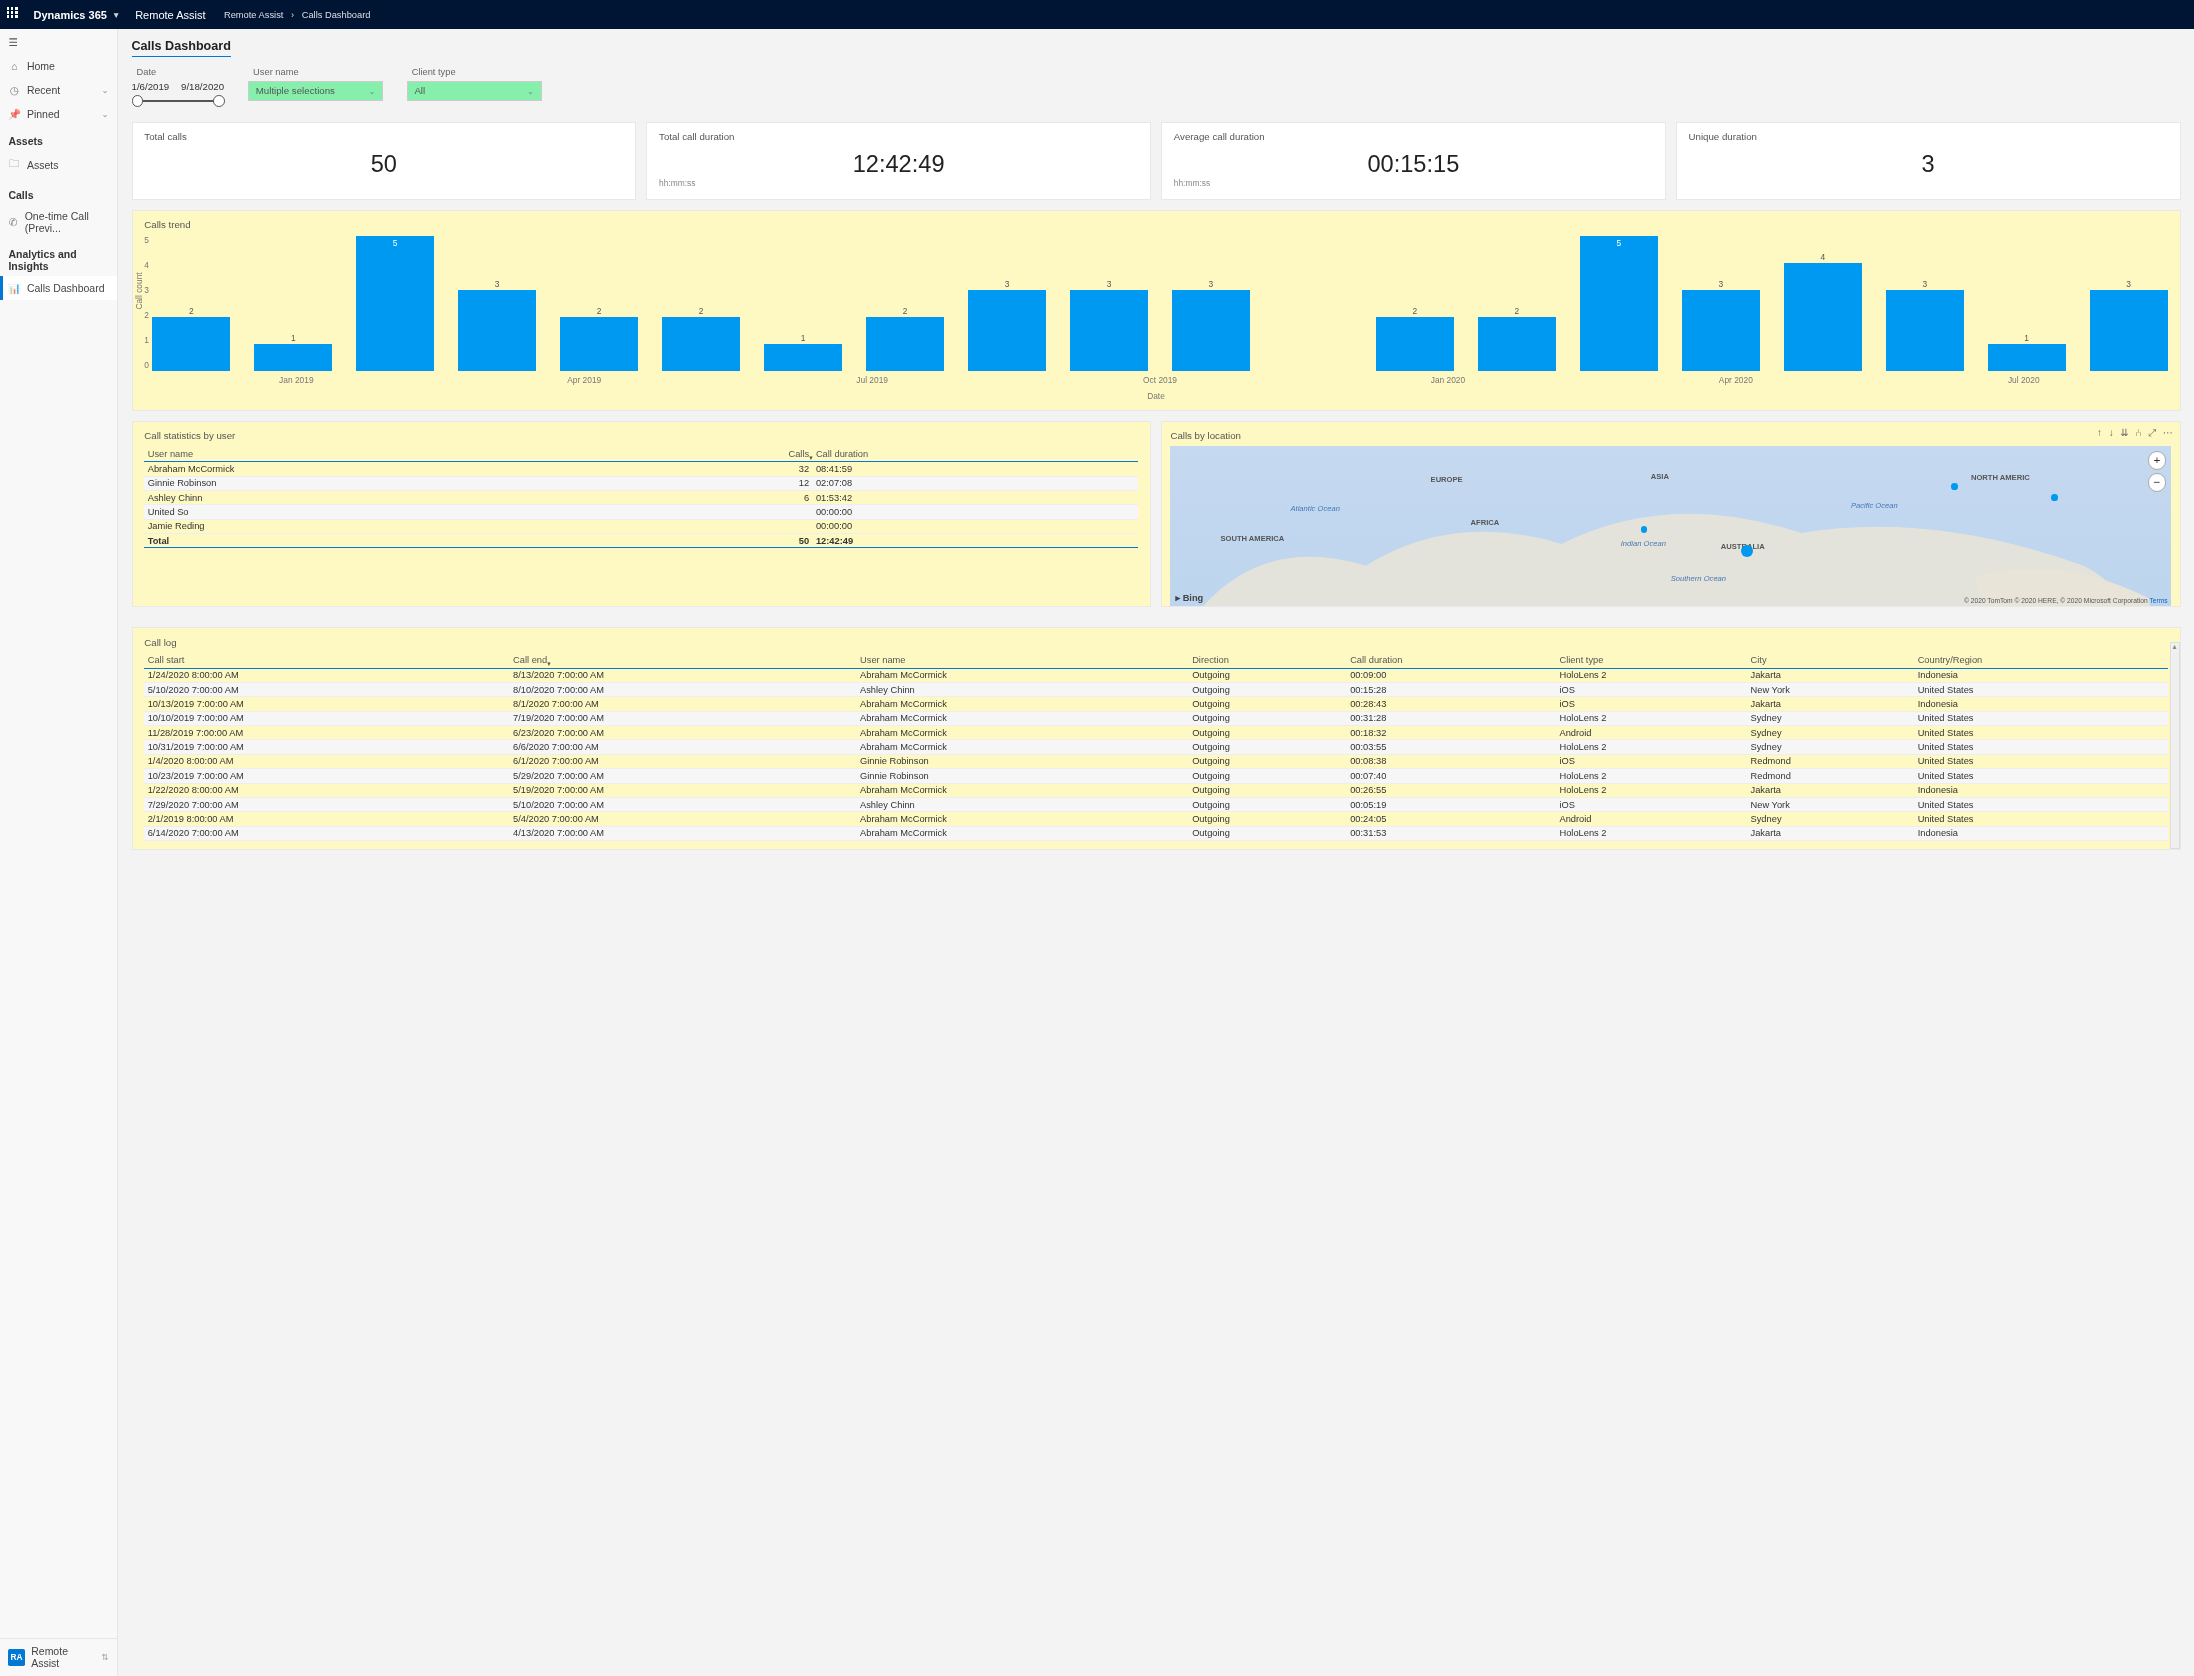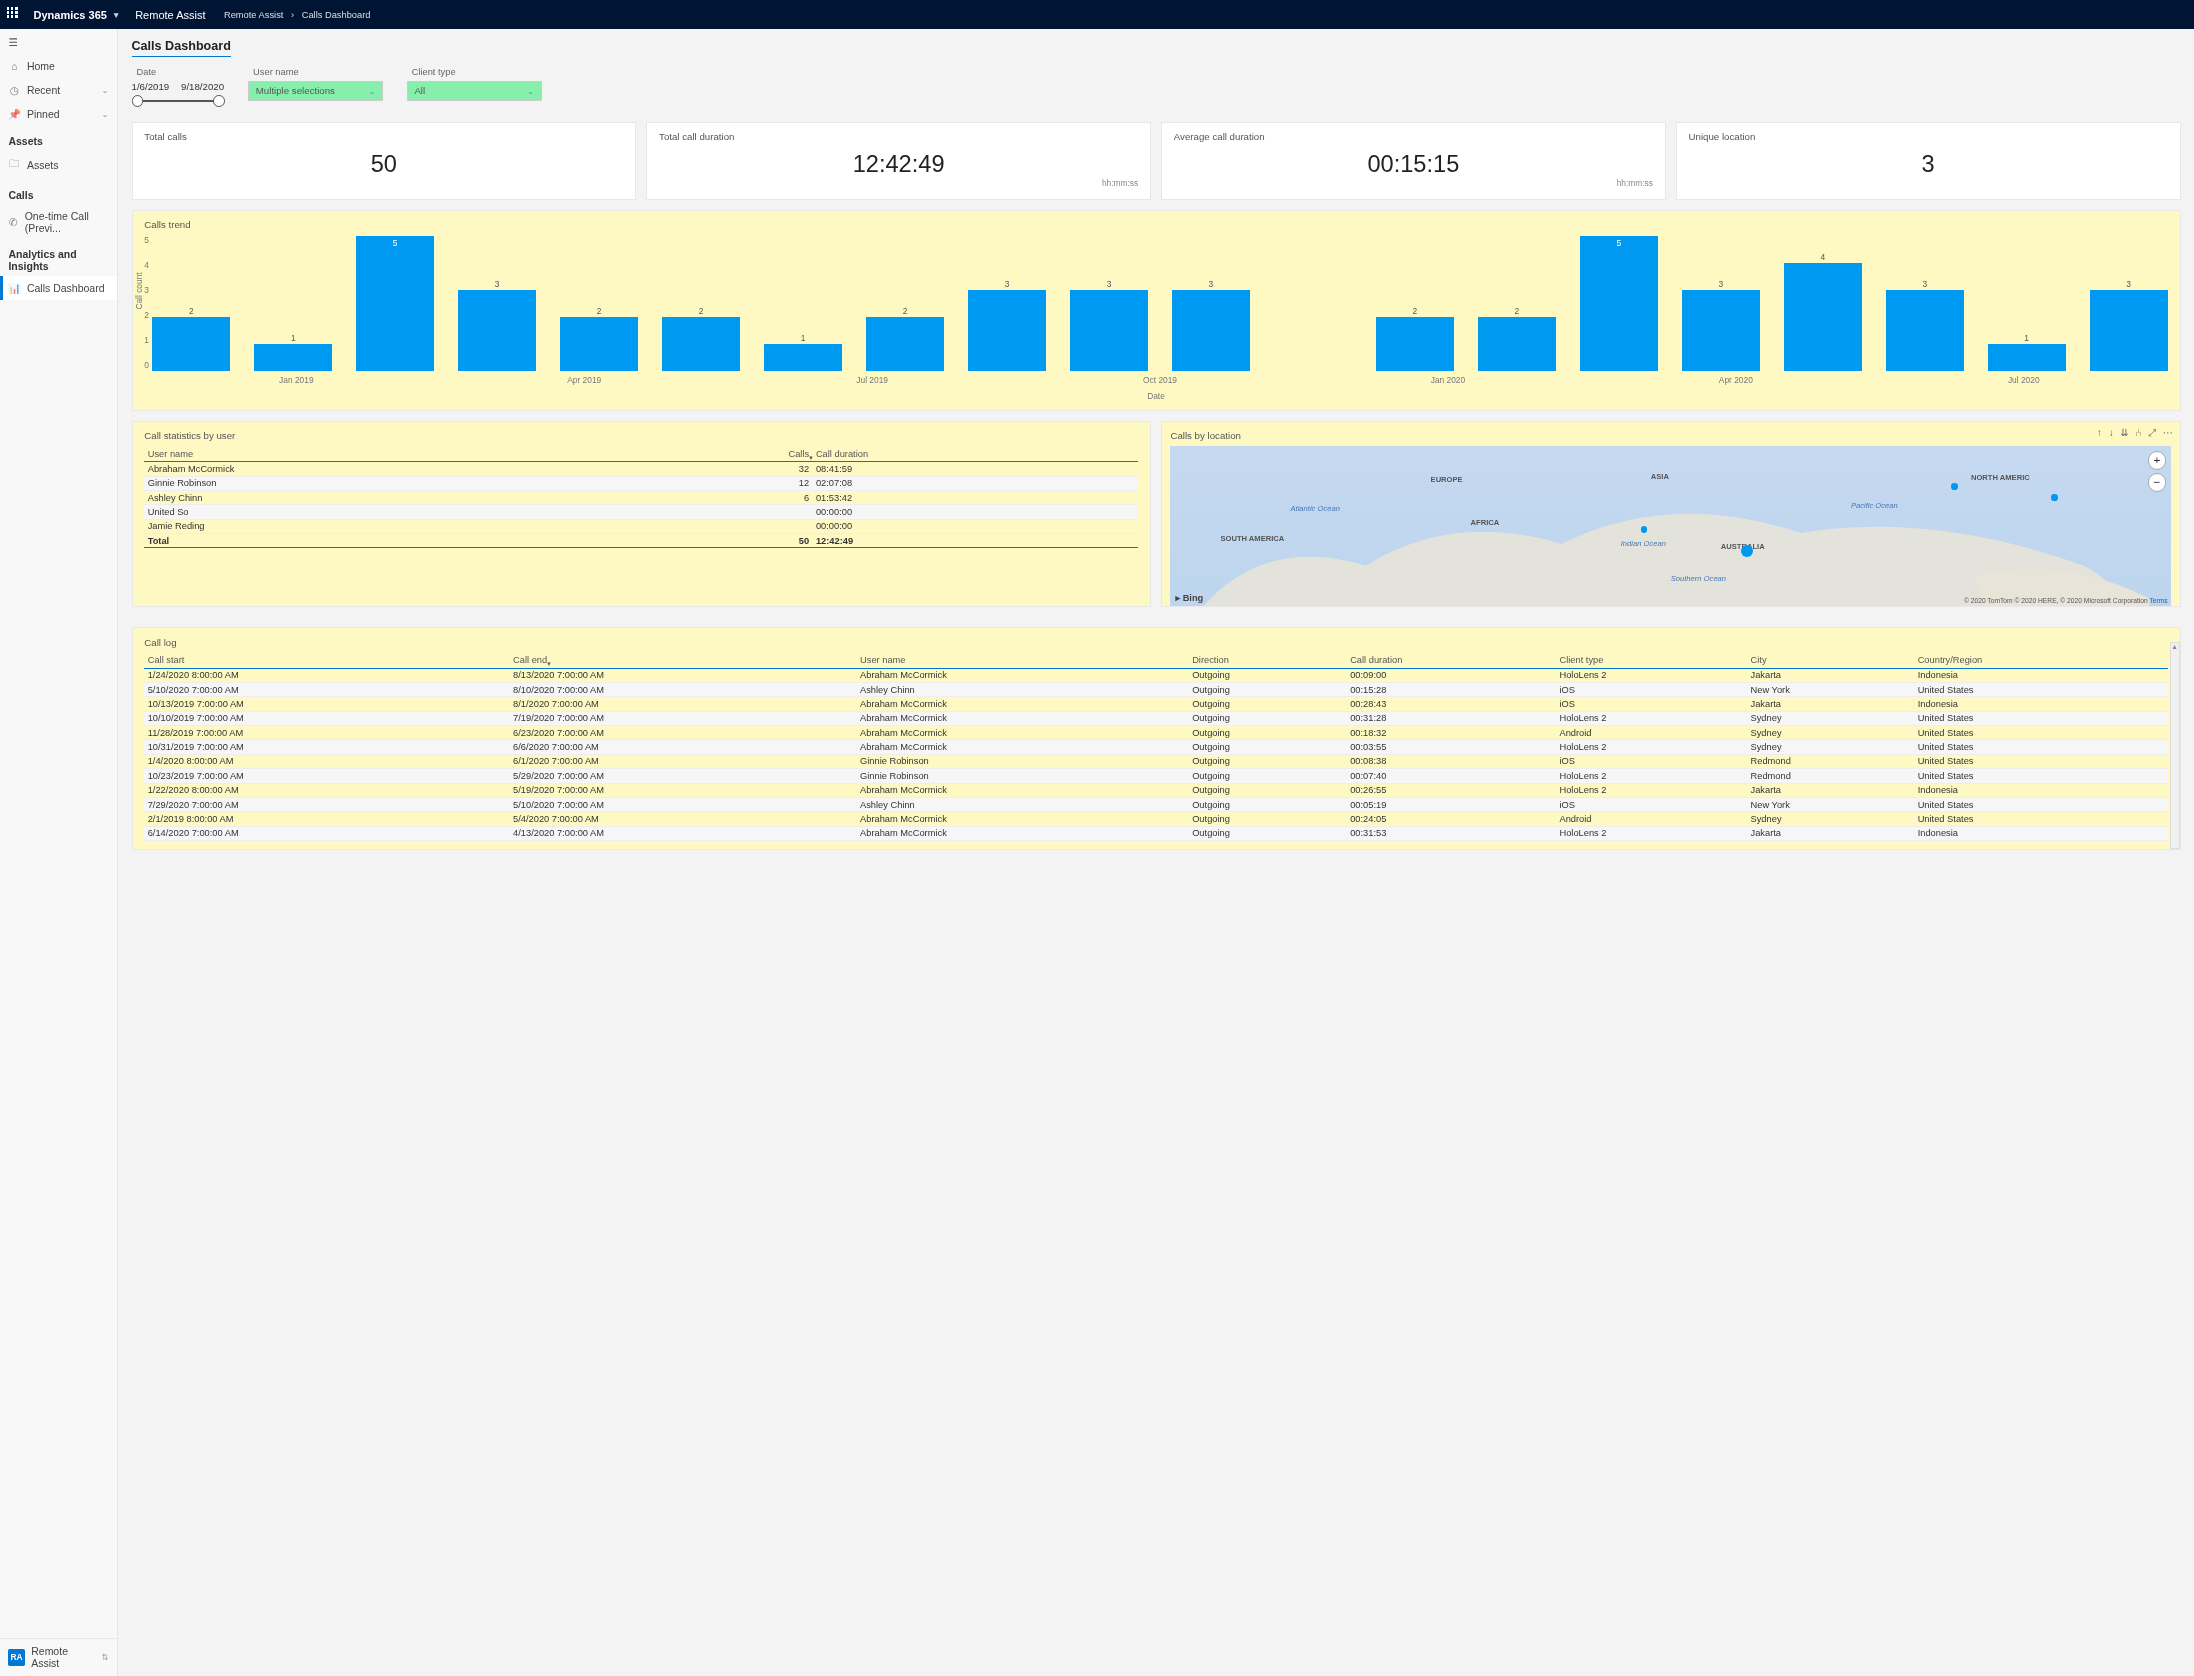--- a/index.html
+++ b/index.html
@@ -44,21 +44,21 @@
 .date-filter .track .line { position:absolute; left:5.9px; right:5.9px; top:5px; height:1.7px; background:#555; }
 .date-filter .track .hndl { position:absolute; top:0; width:11.8px; height:11.8px; border:1.3px solid #555; border-radius:50%; background:#fff; cursor:pointer; }
 .dropdown { width:135px; height:20px; border:0.8px solid #ccc; background:#86efac; display:flex; align-items:center; padding:0 6.7px; font-size:9.7px; color:#555; cursor:pointer; }
 .dropdown .dd-chev { margin-left:auto; opacity:.6; font-size:8.4px; }
 
 
 .cards { display:grid; grid-template-columns: repeat(4,1fr); gap:10px; margin-bottom:10px; }
 .card { background:#fff; border:0.8px solid #e8e8e8; padding:8.4px 11.8px; min-height:78px; }
 .card .card-title { color:#555; font-size:9.7px; margin-bottom: 8.4px; }
 .card .card-val { font-size:23.6px; font-weight:300; text-align:center; color:#222; }
-.card .card-sub { text-align:right; font-size:8.4px; color:#888; }
+.card .card-sub { text-align:left; font-size:8.4px; color:#888; }
 
 
 .panel { background:#fef9c3; border:0.8px solid #e8e8e8; padding:8.4px 11.8px; margin-bottom:10px; }
 .panel-title { font-size:9.7px; color:#555; margin-bottom:5px; }
 .chart { position:relative; height:156px; display:flex; }
 .y-axis { display:flex; flex-direction:column; justify-content:space-between; font-size:8.4px; color:#777; text-align:right; padding-right:3.4px; height: 135px; }
 .y-label { position:absolute; left:-5px; top:50%; transform: rotate(-90deg) translateX(8.4px); transform-origin:left; font-size:8.4px; color:#777; }
 .plot { flex:1; position:relative; }
 .bars { position:absolute; left:0; right:0; bottom:20px; height:135px; display:flex; gap:1.2%; align-items:flex-end; }
 .bar { flex:1; background:#0099f2; position:relative; }
@@ -213,21 +213,21 @@
           <div class="card-title">Total call duration</div>
           <div class="card-val">12:42:49</div>
           <div class="card-sub">hh:mm:ss</div>
         </div>
         <div class="card">
           <div class="card-title">Average call duration</div>
           <div class="card-val">00:15:15</div>
           <div class="card-sub">hh:mm:ss</div>
         </div>
         <div class="card">
-          <div class="card-title">Unique location</div>
+          <div class="card-title">Unique duration</div>
           <div class="card-val">3</div>
         </div>
       </div>
 
       <div class="panel">
         <div class="panel-title">Calls trend</div>
         <div class="chart">
           <span class="y-label">Call count</span>
           <div class="y-axis" id="yaxis">
               <span>5</span>

